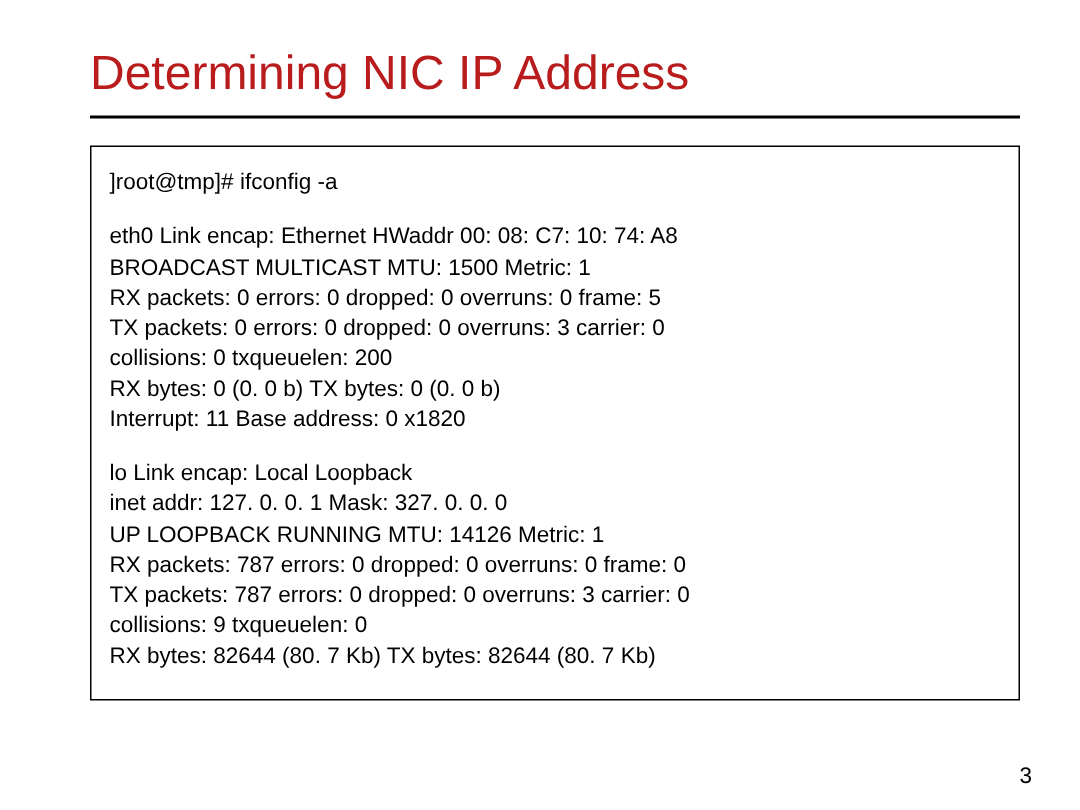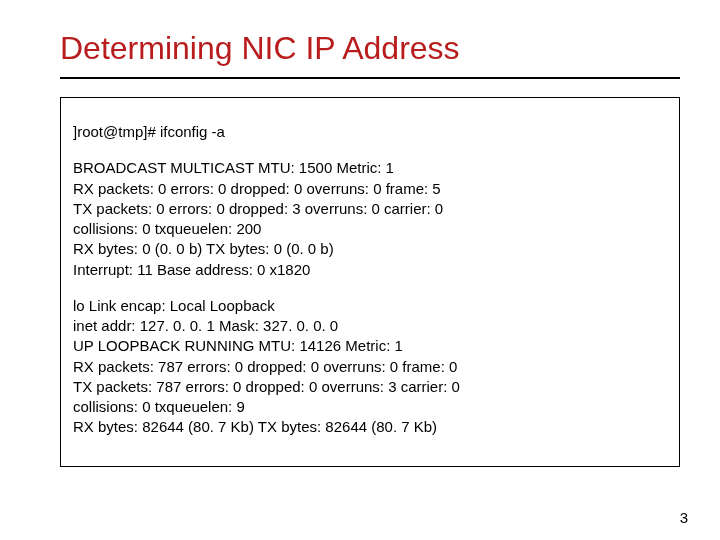--- a/index.html
+++ b/index.html
@@ -23,21 +23,21 @@
       margin-bottom: 10px;
       font-family: Arial, sans-serif;
     }
     .underline {
       border-bottom: 2px solid #000;
       margin-bottom: 18px;
       width: 100%;
     }
     .terminal-box {
       border: 1px solid #000;
-      padding: 24px 12px;
+      padding: 14px 12px;
       font-family: "Verdana", Arial, sans-serif;
       font-size: 15px;
       line-height: 1.35;
       color: #000;
     }
     .cmd-line {
       margin-bottom: 16px;
     }
     .block {
       margin-bottom: 16px;
@@ -56,33 +56,34 @@
 <body>
 
 <div class="slide">
   <h1 class="title">Determining NIC IP Address</h1>
   <div class="underline"></div>
 
   <div class="terminal-box">
     <div class="cmd-line">]root@tmp]# ifconfig -a</div>
 
     <div class="block">
+      <div>eth0 Link encap: Ethernet HWaddr 00: 08: C7: 10: 74: A8</div>
       <div>BROADCAST MULTICAST MTU: 1500 Metric: 1</div>
       <div>RX packets: 0 errors: 0 dropped: 0 overruns: 0 frame: 5</div>
-      <div>TX packets: 0 errors: 0 dropped: 3 overruns: 0 carrier: 0</div>
+      <div>TX packets: 0 errors: 0 dropped: 0 overruns: 3 carrier: 0</div>
       <div>collisions: 0 txqueuelen: 200</div>
       <div>RX bytes: 0 (0. 0 b) TX bytes: 0 (0. 0 b)</div>
       <div>Interrupt: 11 Base address: 0 x1820</div>
     </div>
 
     <div class="block">
       <div>lo Link encap: Local Loopback</div>
       <div>inet addr: 127. 0. 0. 1 Mask: 327. 0. 0. 0</div>
       <div>UP LOOPBACK RUNNING MTU: 14126 Metric: 1</div>
       <div>RX packets: 787 errors: 0 dropped: 0 overruns: 0 frame: 0</div>
       <div>TX packets: 787 errors: 0 dropped: 0 overruns: 3 carrier: 0</div>
-      <div>collisions: 0 txqueuelen: 9</div>
+      <div>collisions: 9 txqueuelen: 0</div>
       <div>RX bytes: 82644 (80. 7 Kb) TX bytes: 82644 (80. 7 Kb)</div>
     </div>
   </div>
 
   <div class="page-num">3</div>
 </div>
 
 </body></html>

